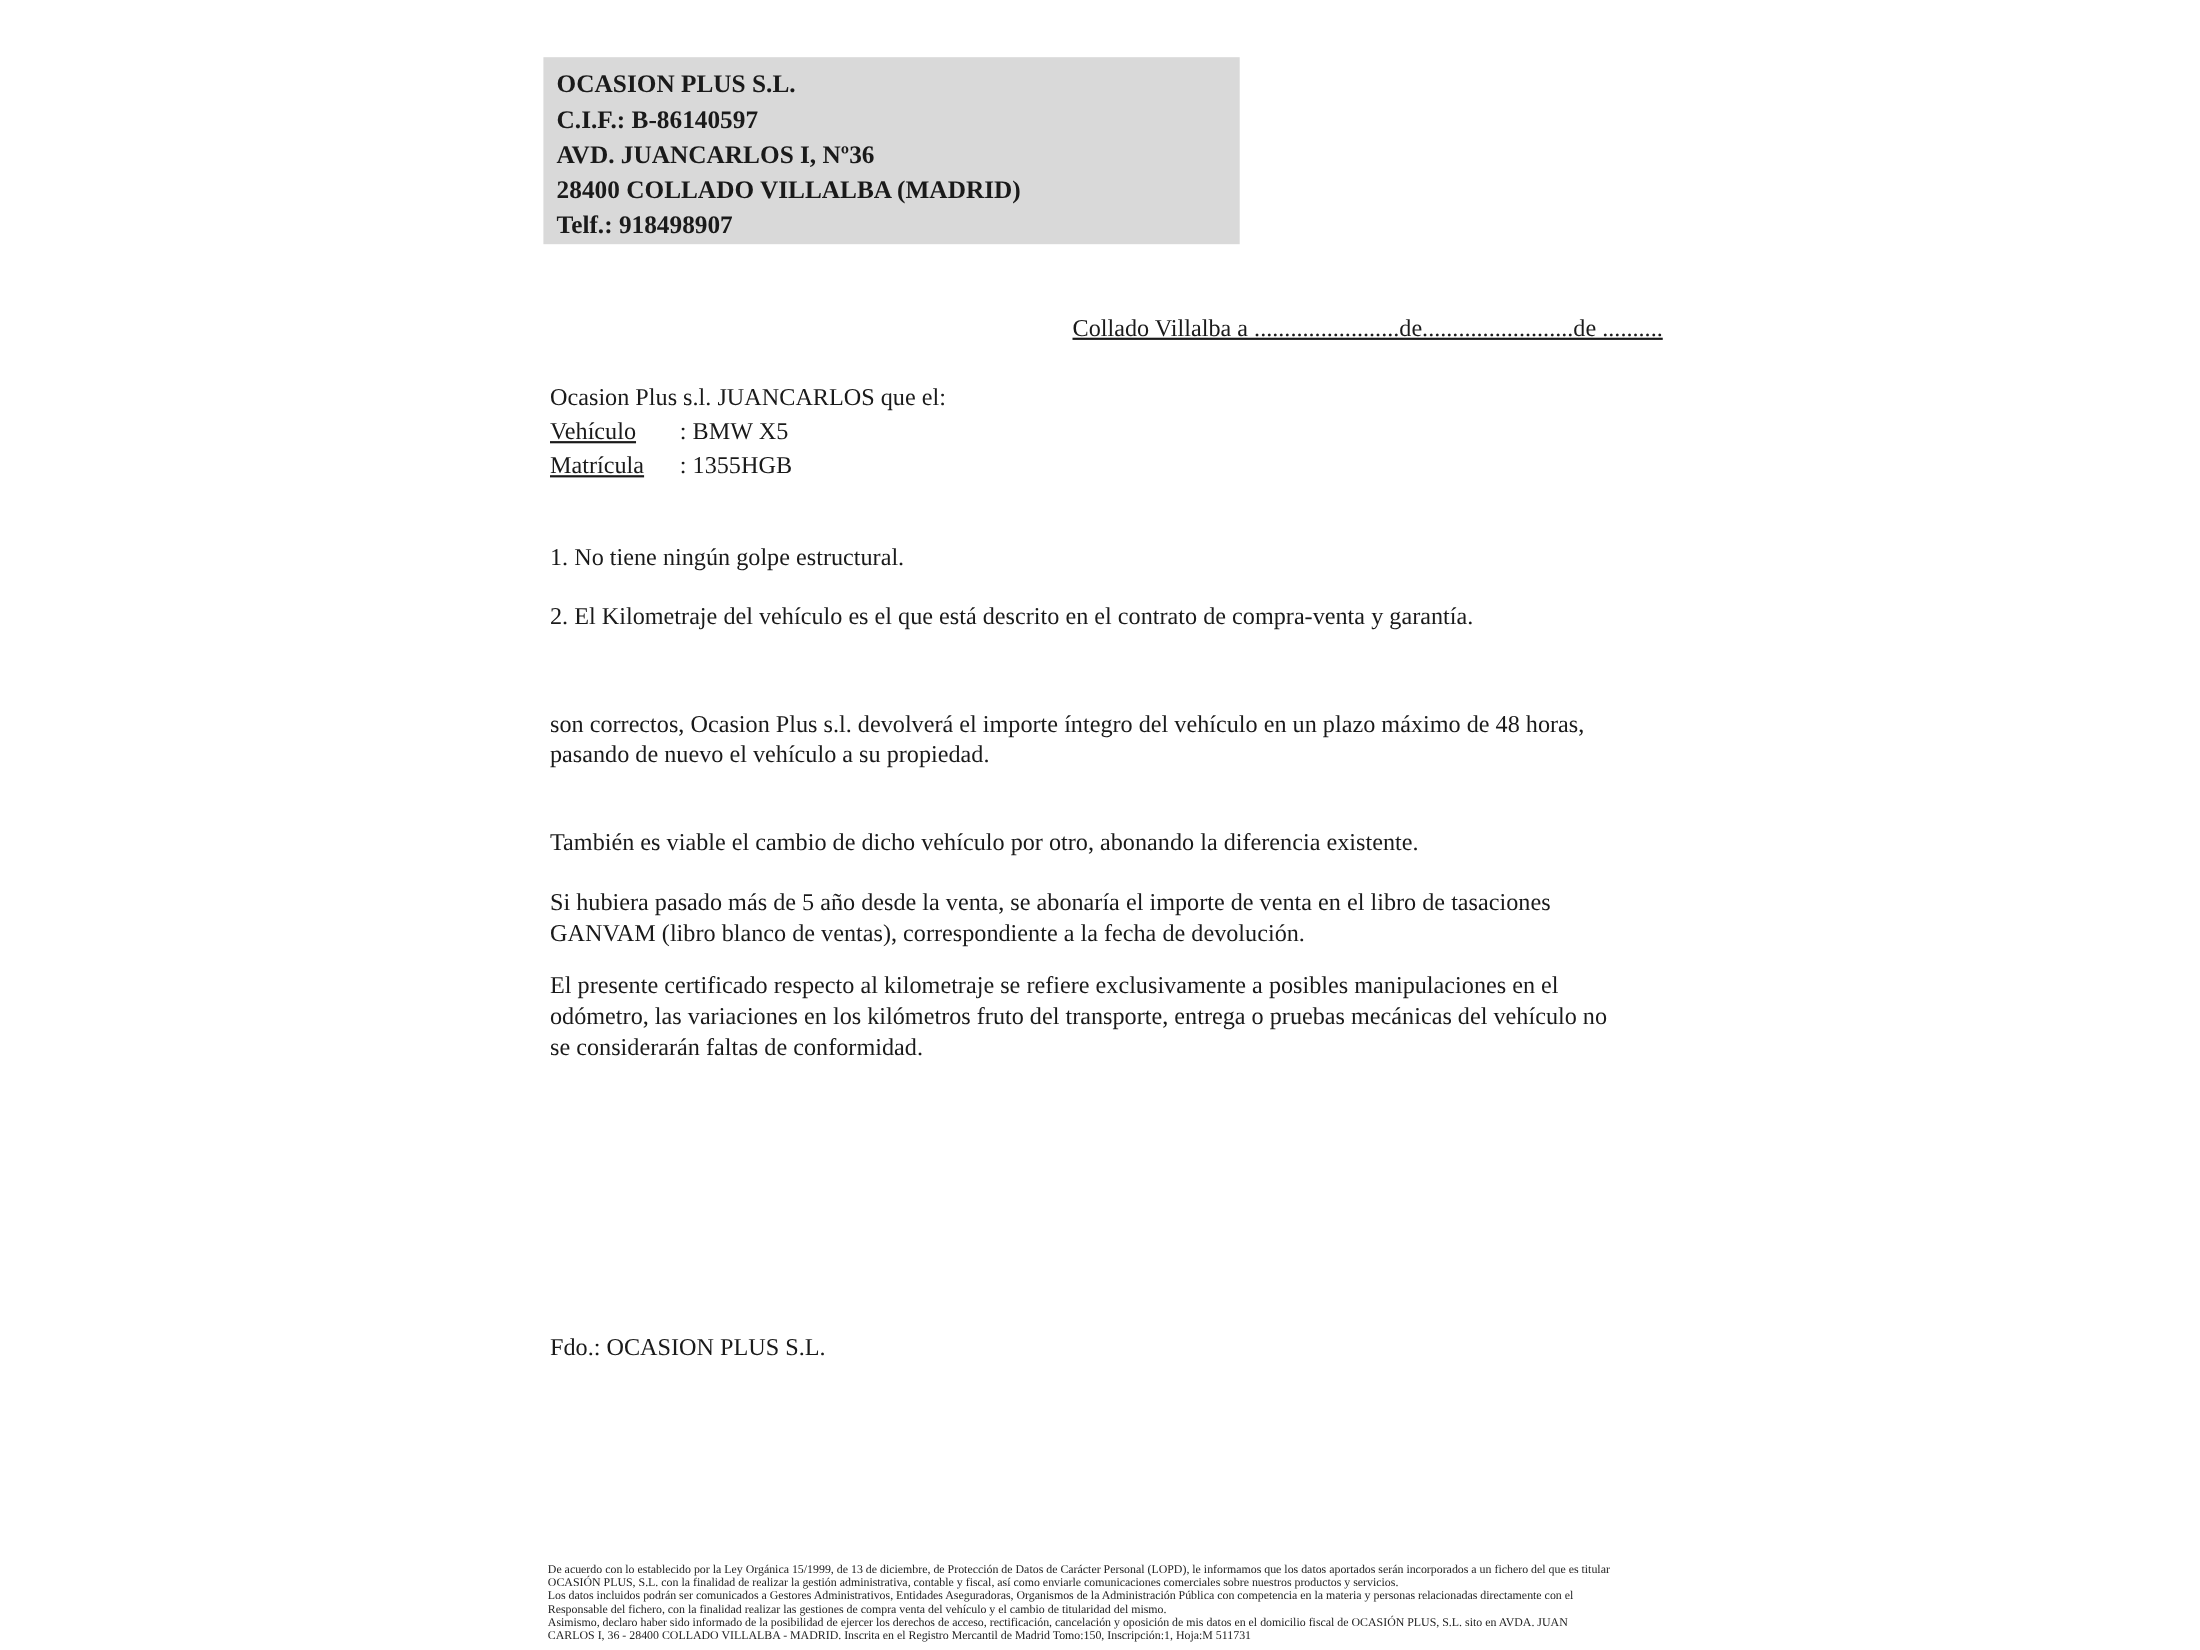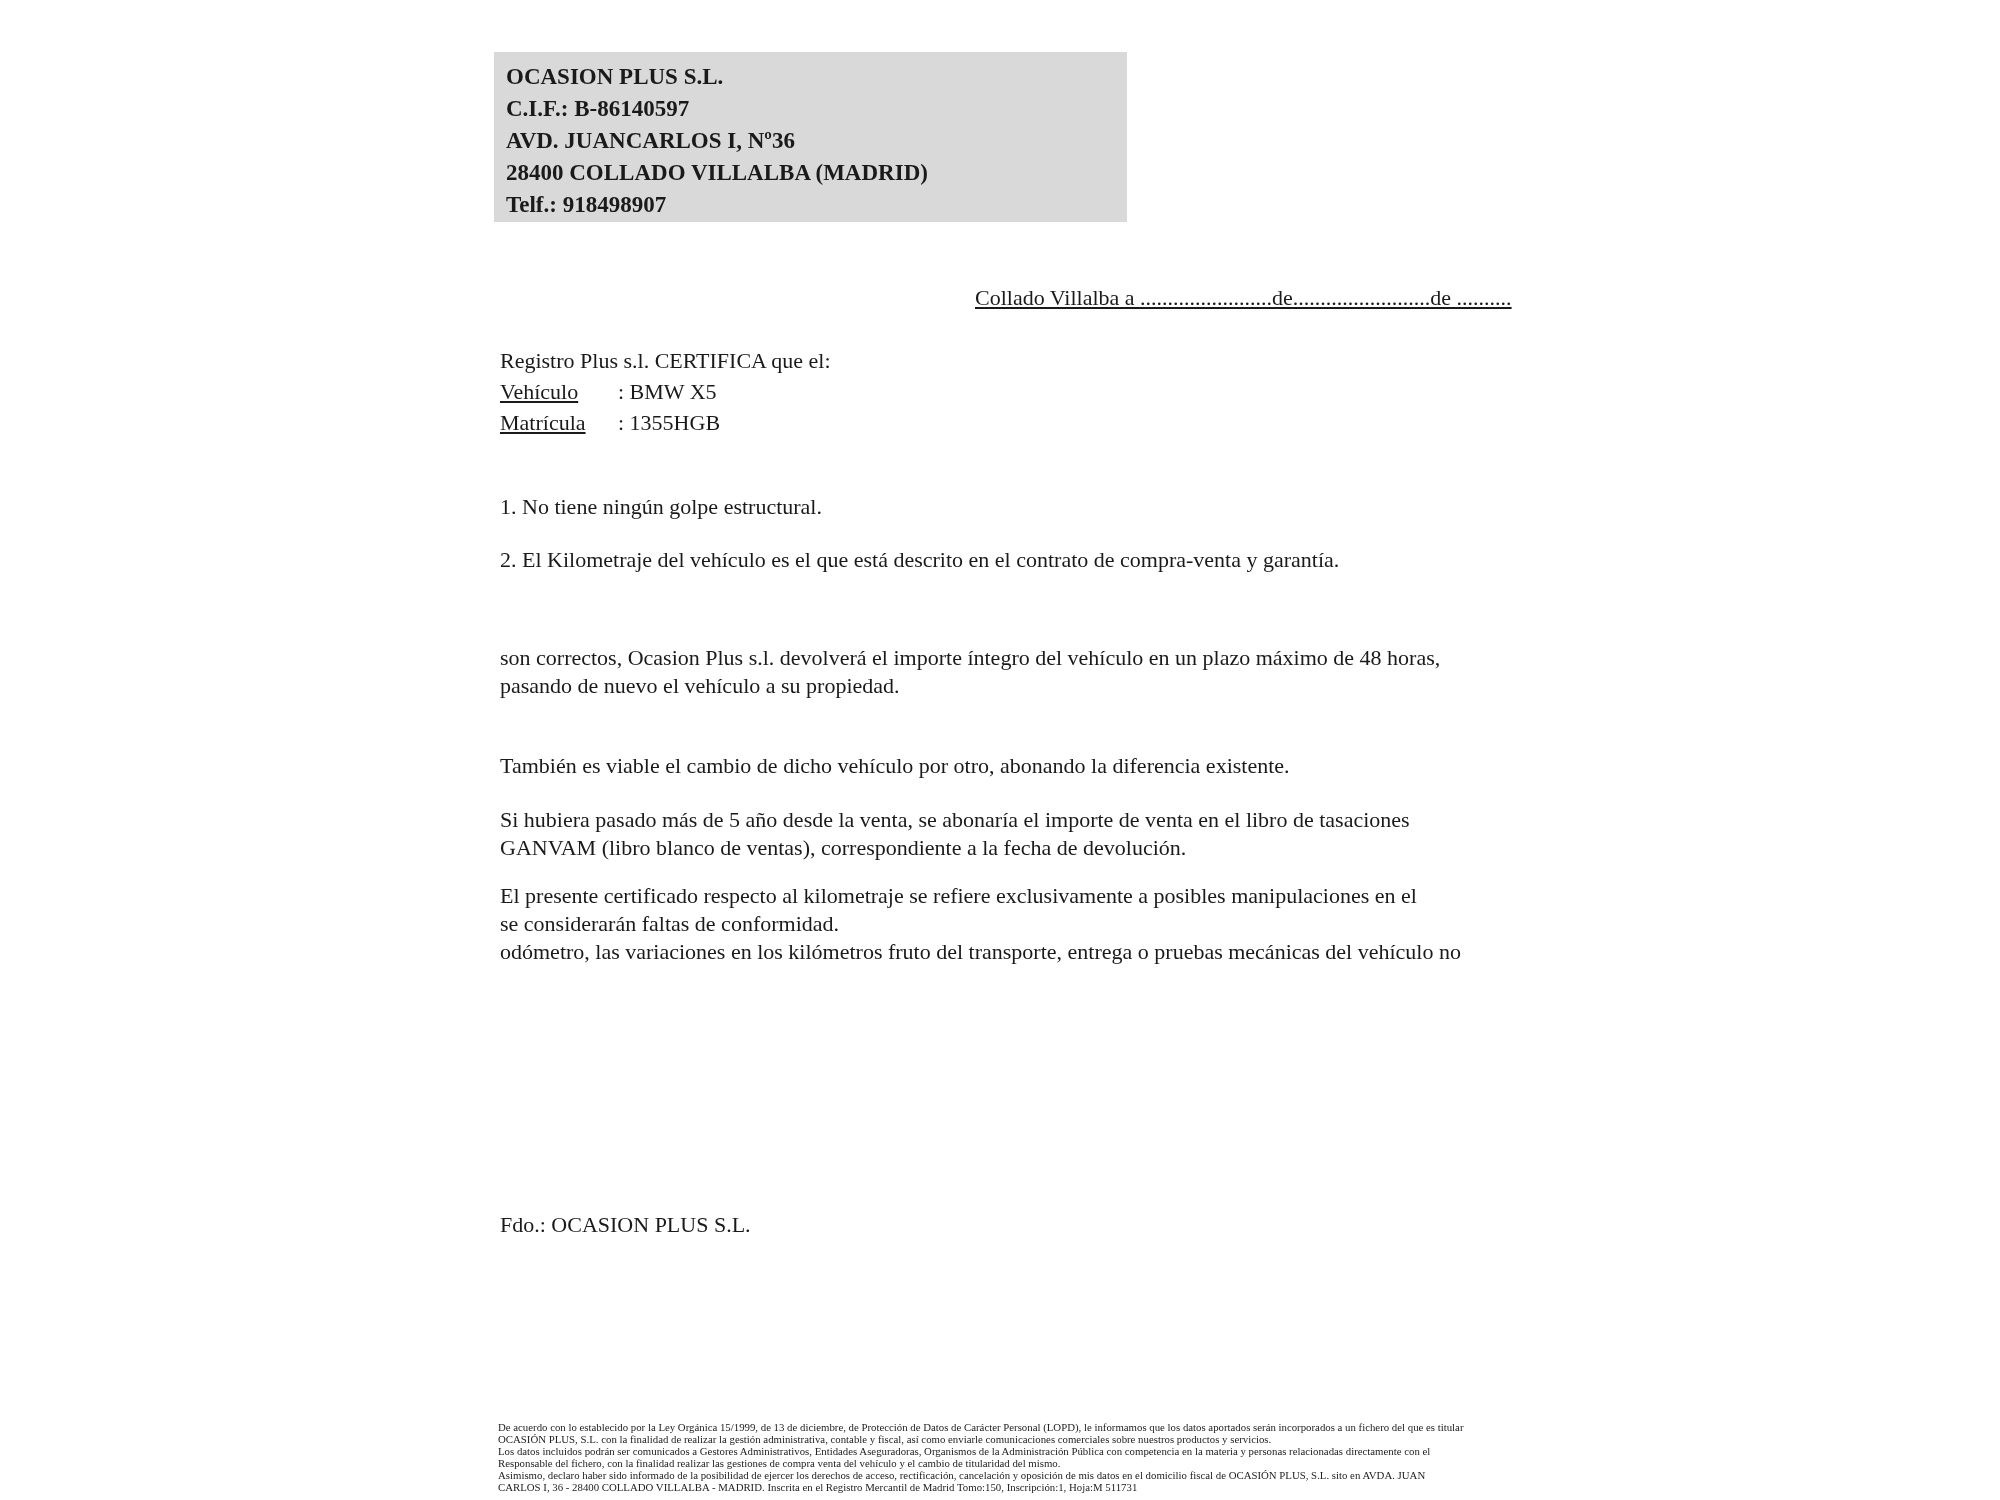--- a/index.html
+++ b/index.html
@@ -104,21 +104,21 @@
   <div class="company-box">
     <div class="company-line">OCASION PLUS S.L.</div>
     <div class="company-line">C.I.F.: B-86140597</div>
     <div class="company-line">AVD. JUANCARLOS I, Nº36</div>
     <div class="company-line">28400 COLLADO VILLALBA (MADRID)</div>
     <div class="company-line">Telf.: 918498907</div>
   </div>
 
   <div class="date-line">Collado Villalba a ........................de.........................de ..........</div>
 
-  <div class="certify-intro">Registro Plus s.l. CERTIFICA que el:</div>
+  <div class="certify-intro">Ocasion Plus s.l. JUANCARLOS que el:</div>
 
   <div class="field-row vehicle">
     <span class="lbl-wrap"><span class="lbl">Vehículo</span></span><span>: BMW X5</span>
   </div>
 
   <div class="field-row plate">
     <span class="lbl-wrap"><span class="lbl">Matrícula</span></span><span>: 1355HGB</span>
   </div>
 
   <div class="point p1">1. No tiene ningún golpe estructural.</div>
@@ -133,22 +133,22 @@
     <div class="pline">También es viable el cambio de dicho vehículo por otro, abonando la diferencia existente.</div>
   </div>
 
   <div class="para par3">
     <div class="pline">Si hubiera pasado más de 5 año desde la venta, se abonaría el importe de venta en el libro de tasaciones</div>
     <div class="pline">GANVAM (libro blanco de ventas), correspondiente a la fecha de devolución.</div>
   </div>
 
   <div class="para par4">
     <div class="pline">El presente certificado respecto al kilometraje se refiere exclusivamente a posibles manipulaciones en el</div>
+    <div class="pline">odómetro, las variaciones en los kilómetros fruto del transporte, entrega o pruebas mecánicas del vehículo no</div>
     <div class="pline">se considerarán faltas de conformidad.</div>
-    <div class="pline">odómetro, las variaciones en los kilómetros fruto del transporte, entrega o pruebas mecánicas del vehículo no</div>
   </div>
 
   <div class="signature">Fdo.: OCASION PLUS S.L.</div>
 
   <div class="legal">
     <div class="legal-line">De acuerdo con lo establecido por la Ley Orgánica 15/1999, de 13 de diciembre, de Protección de Datos de Carácter Personal (LOPD), le informamos que los datos aportados serán incorporados a un fichero del que es titular</div>
     <div class="legal-line">OCASIÓN PLUS, S.L. con la finalidad de realizar la gestión administrativa, contable y fiscal, así como enviarle comunicaciones comerciales sobre nuestros productos y servicios.</div>
     <div class="legal-line">Los datos incluidos podrán ser comunicados a Gestores Administrativos, Entidades Aseguradoras, Organismos de la Administración Pública con competencia en la materia y personas relacionadas directamente con el</div>
     <div class="legal-line">Responsable del fichero, con la finalidad realizar las gestiones de compra venta del vehículo y el cambio de titularidad del mismo.</div>
     <div class="legal-line">Asimismo, declaro haber sido informado de la posibilidad de ejercer los derechos de acceso, rectificación, cancelación y oposición de mis datos en el domicilio fiscal de OCASIÓN PLUS, S.L. sito en AVDA. JUAN</div>

